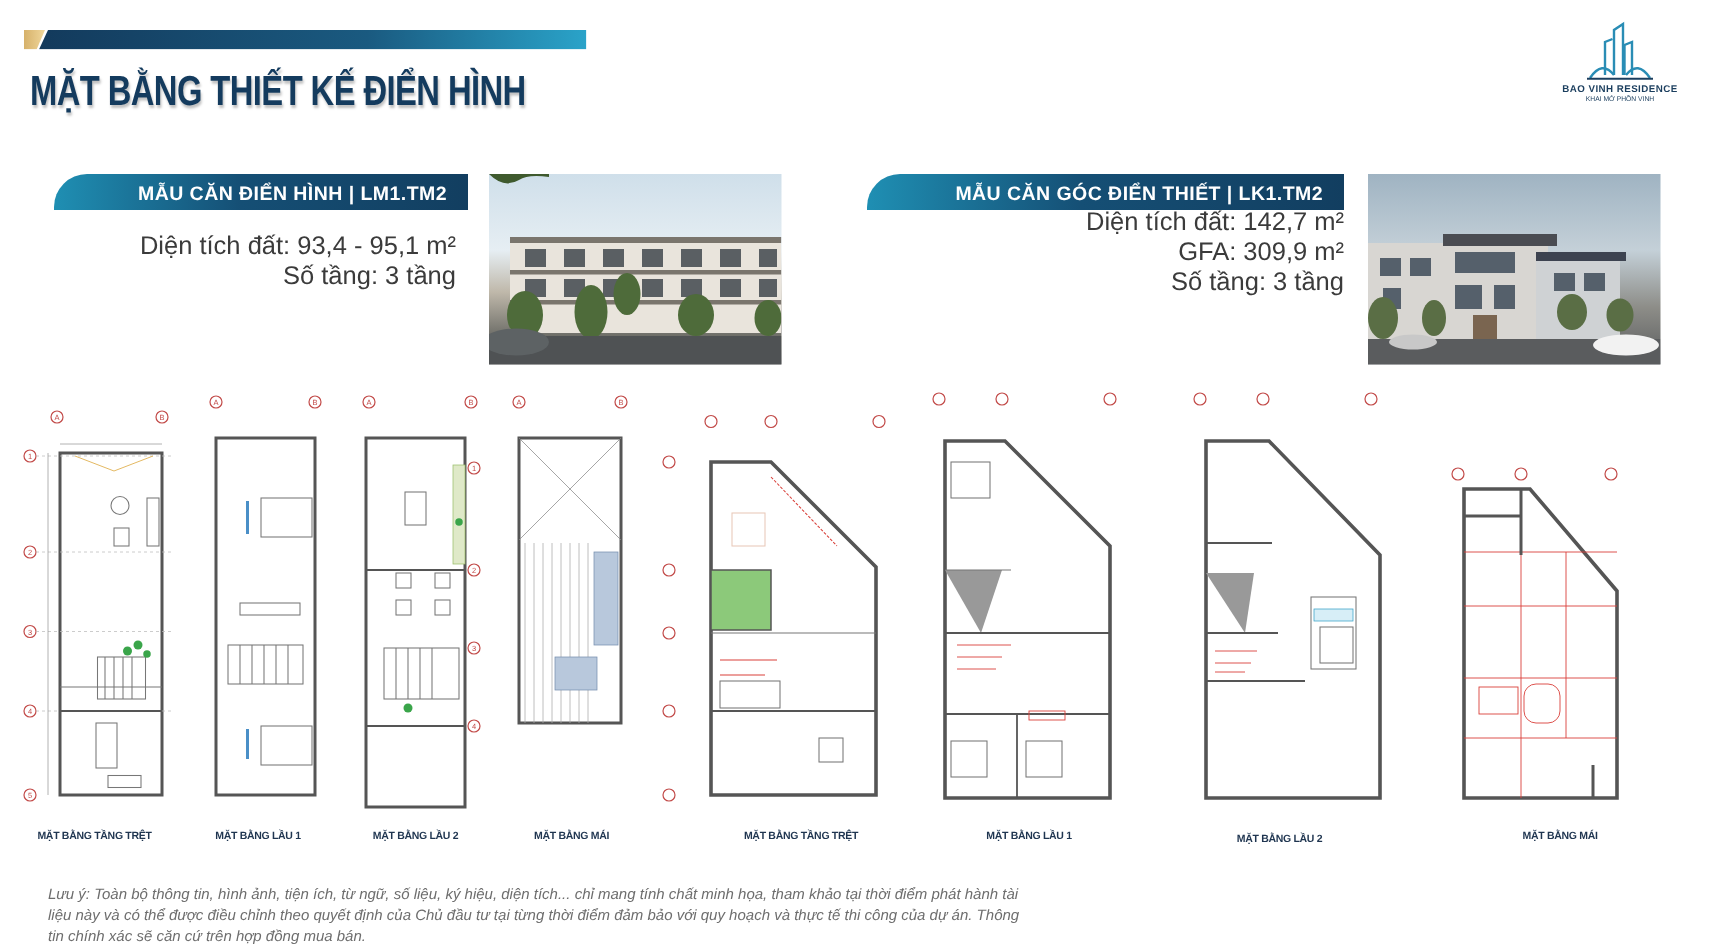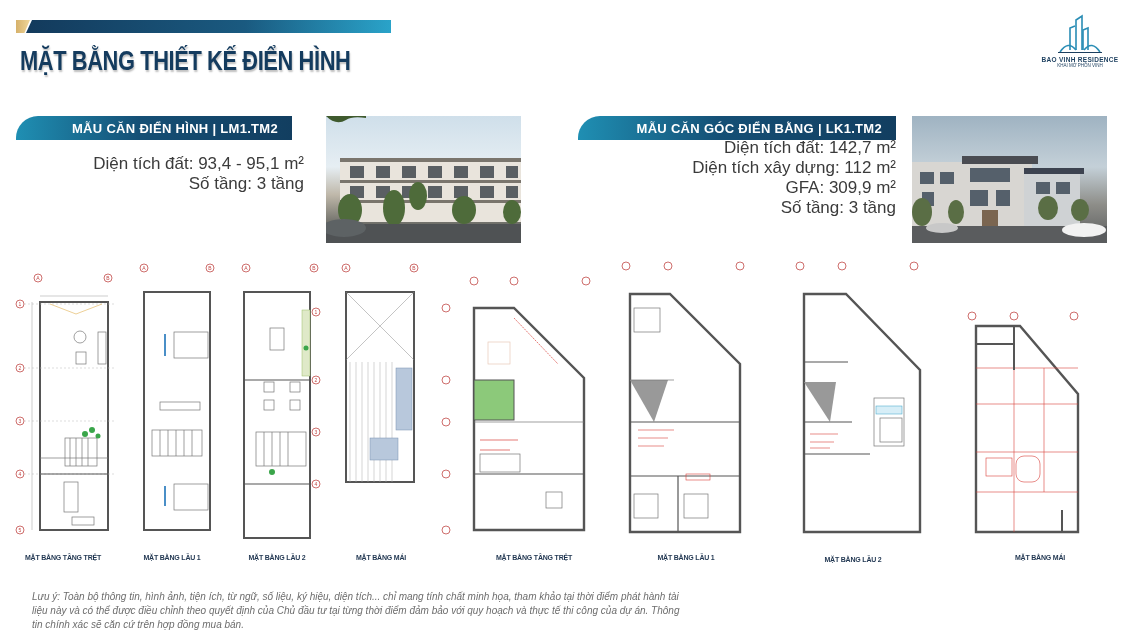--- a/index.html
+++ b/index.html
@@ -11,21 +11,21 @@
   .top-bar .blue { position: absolute; left: 10px; top: 0; right: 0; height: 13px; background: linear-gradient(90deg,#133a5c,#1a5a80 60%,#2aa3c9); clip-path: polygon(6px 0,100% 0,100% 100%,0 100%); }
 
   .page-title { position: absolute; left: 20px; top: 45px; font-family: "Liberation Sans", sans-serif; font-weight: 700; font-size: 28px; letter-spacing: -0.5px; color: #143b5e; transform: scaleX(0.78); transform-origin: left center; text-shadow: 1px 2px 2px rgba(0,0,0,0.25); white-space: nowrap; }
 
   .logo { position: absolute; left: 1040px; top: 14px; width: 80px; height: 60px; text-align: center; }
   .logo svg { display: block; margin: 0 auto; }
   .logo .brand { font-size: 6.5px; font-weight: 700; color: #1b3e5e; letter-spacing: 0.3px; margin-top: 2px; white-space: nowrap; }
   .logo .tag { font-size: 4.5px; color: #1b3e5e; white-space: nowrap; }
 
   .ribbon { position: absolute; height: 24px; background: linear-gradient(90deg,#1f8fb3,#154f75 45%,#123e60); border-radius: 22px 0 0 0; color: #fff; font-weight: 700; font-size: 13px; display: flex; align-items: center; justify-content: flex-end; padding-right: 14px; letter-spacing: 0.3px; white-space: nowrap; }
-  .ribbon-1 { left: 16px; top: 116px; width: 276px; }
+  .ribbon-1 { left: 36px; top: 116px; width: 276px; }
   .ribbon-2 { left: 578px; top: 116px; width: 318px; }
 
   .specs { position: absolute; text-align: right; font-size: 17px; line-height: 20px; color: #3b3b3b; }
   .specs-1 { right: 835px; top: 154px; }
   .specs-2 { right: 243px; top: 138px; }
 
   .photo { position: absolute; overflow: hidden; }
   .photo-1 { left: 326px; top: 116px; width: 195px; height: 127px; background: linear-gradient(180deg,#cfdfea 0%,#e6eef3 40%,#bfb8aa 62%,#6e6e68 85%,#4d4f50 100%); }
   .photo-2 { left: 912px; top: 116px; width: 195px; height: 127px; background: linear-gradient(180deg,#9fb3c2 0%,#c4d0d8 40%,#8d8d88 70%,#595b5d 100%); }
 
@@ -95,24 +95,23 @@
         <ellipse cx="92" cy="80" rx="9" ry="14"></ellipse>
         <ellipse cx="138" cy="94" rx="12" ry="14"></ellipse>
         <ellipse cx="186" cy="96" rx="9" ry="12"></ellipse>
     </g>
     <rect x="0" y="108" width="195" height="19" fill="#4f5254"></rect>
     <ellipse cx="18" cy="112" rx="22" ry="9" fill="#5d6264"></ellipse>
     <path d="M0 0 Q10 10 20 4 Q26 0 40 2 L40 0 Z" fill="#3f5a2e"></path>
   </svg>
 </div>
 
-<div class="ribbon ribbon-2">MẪU CĂN GÓC ĐIỂN BẰNG | LK1.TM2</div>
+<div class="ribbon ribbon-2">MẪU CĂN GÓC ĐIỂN THIẾT | LK1.TM2</div>
 <div class="specs specs-2">
   <div>Diện tích đất: 142,7 m²</div>
-  <div>Diện tích  xây dựng: 112 m²</div>
   <div>GFA: 309,9 m²</div>
   <div>Số tầng: 3 tầng</div>
 </div>
 <div class="photo photo-2">
   <svg width="195" height="127" viewBox="0 0 195 127">
     <rect x="0" y="46" width="120" height="66" fill="#d8d6d2"></rect>
     <rect x="50" y="40" width="76" height="8" fill="#4a4c52"></rect>
     <rect x="112" y="58" width="56" height="52" fill="#cfd2d4"></rect>
     <rect x="112" y="52" width="60" height="6" fill="#3d4350"></rect>
     <g fill="#55606b">

